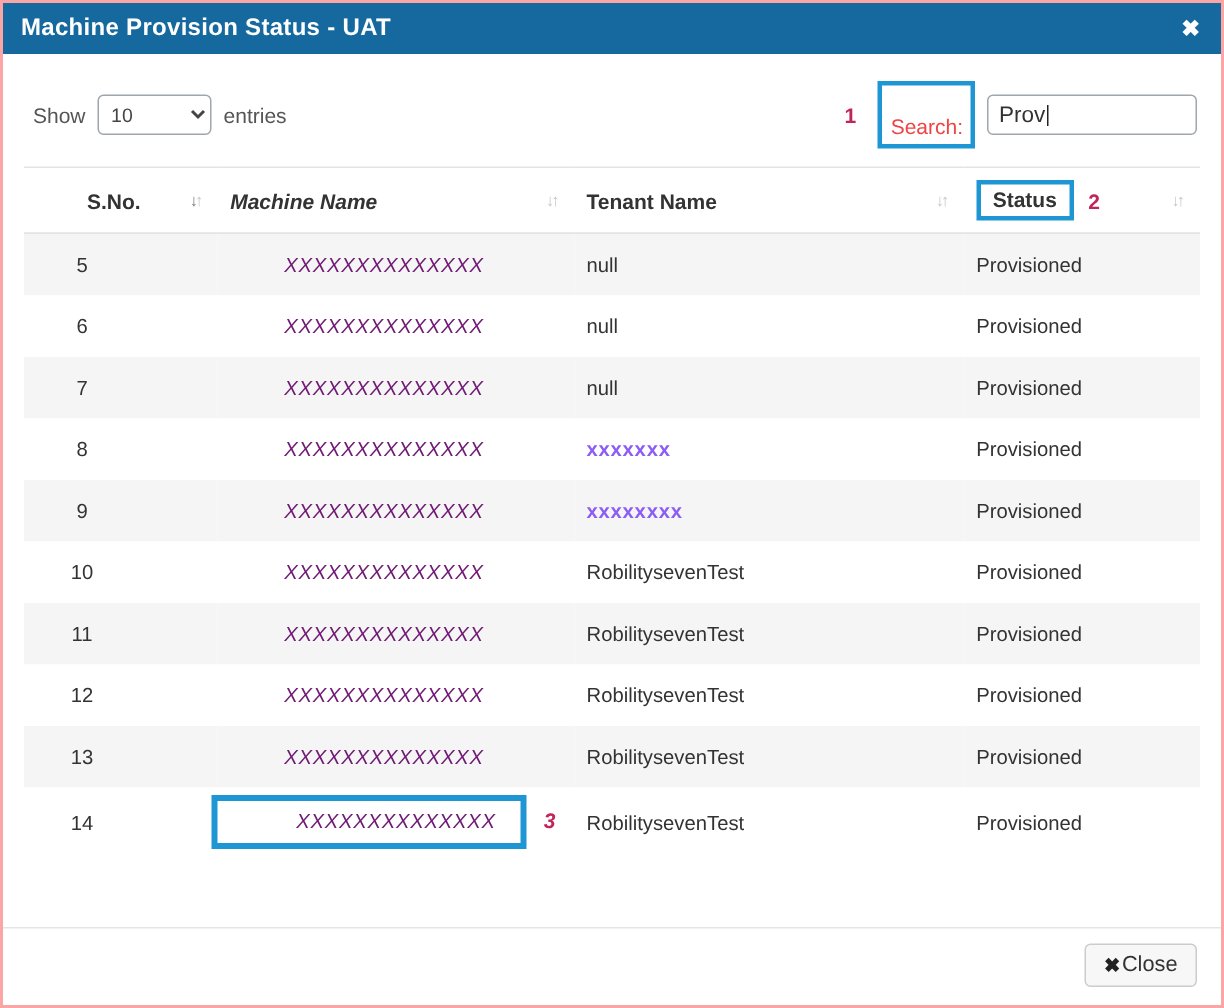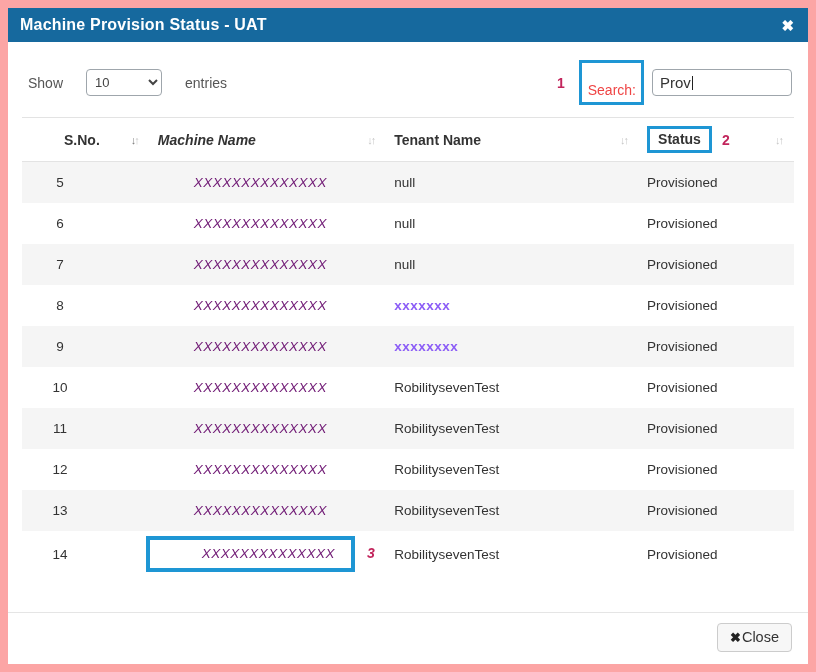--- a/index.html
+++ b/index.html
@@ -1,39 +1,39 @@
 <!DOCTYPE html>
 <html><head>
 <meta charset="utf-8">
 <style>
   * { margin:0; padding:0; box-sizing:border-box; }
   html,body { width:816px; height:672px; background:#fff; font-family:"Liberation Sans", sans-serif; }
   .modal {
     width:816px; height:672px;
-    border:8px solid #fca5a5;
+    border:2px solid #fca5a5;
     background:#fff;
     display:flex; flex-direction:column;
     overflow:hidden;
   }
   
   .modal-header {
     background:#16699e;
     min-height:34px;
     display:flex; align-items:center; justify-content:space-between;
     padding:0 14px 0 12px;
   }
   .modal-title { color:#fff; font-size:16px; font-weight:bold; letter-spacing:.2px; }
   .close-x { color:#fff; font-size:15px; font-weight:bold; cursor:pointer; line-height:1; }
   
   .controls {
     display:flex; align-items:center;
     padding:18px 16px 12px 20px;
     font-size:14px; color:#555;
   }
-  .show-group { display:flex; align-items:center; gap:23px; }
+  .show-group { display:flex; align-items:center; gap:8px; }
   .page-size-select {
     font-family:"Liberation Sans", sans-serif;
     font-size:13px; color:#444;
     width:76px; height:27px;
     border:1px solid #9fa6ac; border-radius:4px;
     padding:0 4px; background:#fff;
   }
   .search-group { margin-left:auto; display:flex; align-items:center; gap:8px; }
   .annot { color:#c2255c; font-weight:bold; font-size:14px; }
   .annot-1 { margin-right:6px; }

